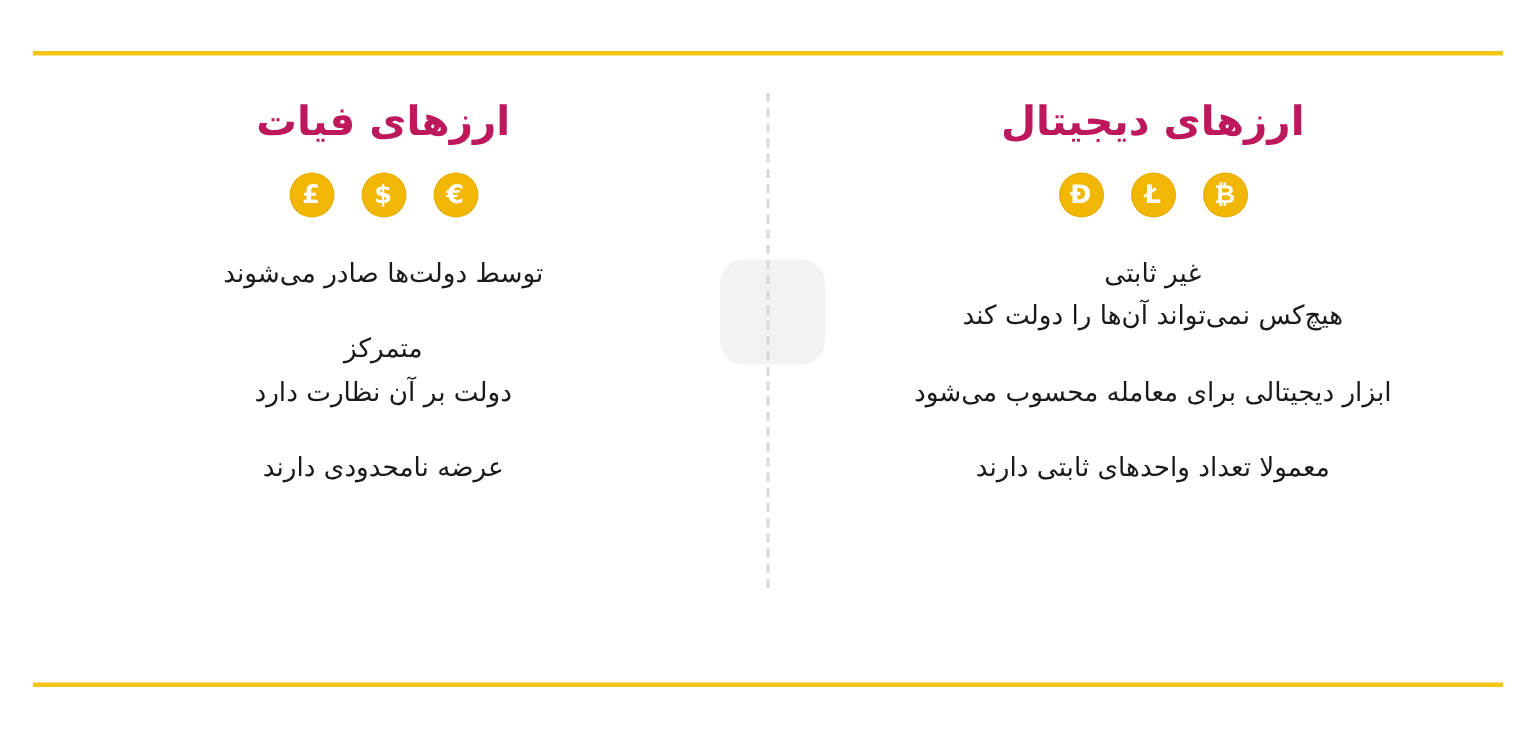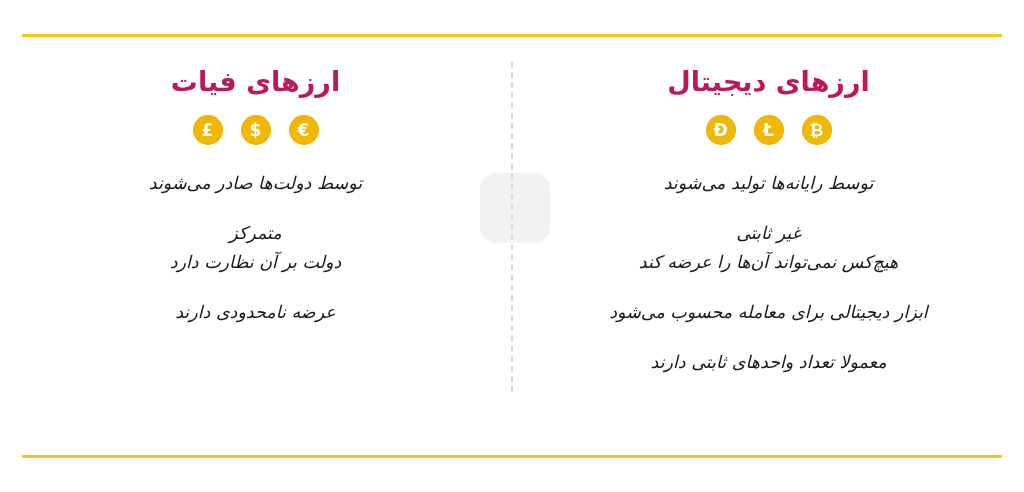--- a/index.html
+++ b/index.html
@@ -104,21 +104,20 @@
     font-size: 17px;
     font-weight: bold;
     line-height: 30px;
     text-align: center;
     box-shadow: inset 0 0 0 1px rgba(0,0,0,0.04);
     direction: ltr;
   }
 
   .features {
     margin-top: 24px;
-    font-style: italic;
   }
   .feature {
     margin: 0 0 22px 0;
     font-size: 17.5px;
     color: #1a1a1a;
     line-height: 1.62;
   }
   .feature .line {
     display: block;
     white-space: nowrap;
@@ -140,25 +139,22 @@
 
     <div class="col">
       <h2 class="col-title">ارزهای دیجیتال</h2>
       <div class="coins">
         <span class="coin">₿</span>
         <span class="coin">Ł</span>
         <span class="coin">Ð</span>
       </div>
       <div class="features">
         <p class="feature">
-          <span class="line">توسط رایانه‌ها تولید می‌شوند</span>
-        </p>
-        <p class="feature">
           <span class="line">غیر ثابتی</span>
-          <span class="line">هیچ‌کس نمی‌تواند آن‌ها را عرضه کند</span>
+          <span class="line">هیچ‌کس نمی‌تواند آن‌ها را دولت کند</span>
         </p>
         <p class="feature">
           <span class="line">ابزار دیجیتالی برای معامله محسوب می‌شود</span>
         </p>
         <p class="feature">
           <span class="line">معمولا تعداد واحدهای ثابتی دارند</span>
         </p>
       </div>
     </div>
 

